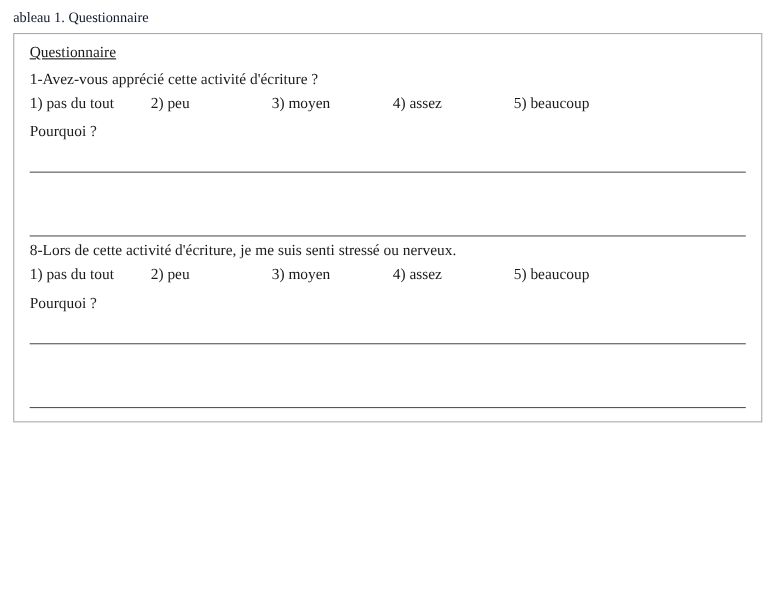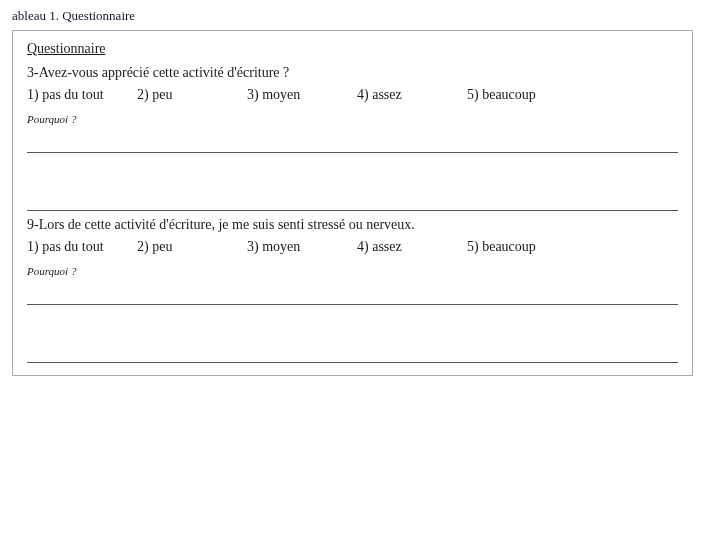--- a/index.html
+++ b/index.html
@@ -51,24 +51,23 @@
       gap: 0;
       margin-bottom: 10px;
       font-size: 14px;
     }
 
     .option-item {
       min-width: 110px;
     }
 
     .pourquoi-label {
-      font-size: 11px;
+      font-size: 14px;
       margin-bottom: 6px;
       margin-top: 4px;
-      font-style: italic;
     }
 
     .answer-line {
       border-bottom: 1px solid #555;
       width: 100%;
       height: 22px;
       margin-bottom: 6px;
     }
 
     .question-block-2 {
@@ -83,21 +82,21 @@
 </div>
 
 <div class="questionnaire-box">
 
   <div class="section-title">
     <span>Questionnaire</span>
   </div>
 
   <div class="question-block">
     <div class="question-text">
-      <span>3-Avez-vous apprécié cette activité d'écriture ?</span>
+      <span>1-Avez-vous apprécié cette activité d'écriture ?</span>
     </div>
     <div class="options-row">
       <span class="option-item">1) pas du tout</span>
       <span class="option-item">2) peu</span>
       <span class="option-item">3) moyen</span>
       <span class="option-item">4) assez</span>
       <span class="option-item">5) beaucoup</span>
     </div>
 
     <div class="pourquoi-label">
@@ -105,21 +104,21 @@
     </div>
     <div class="answer-line"></div>
 
     <div style="height: 30px;"></div>
 
     <div class="answer-line"></div>
   </div>
 
   <div class="question-block question-block-2">
     <div class="question-text">
-      <span>9-Lors de cette activité d'écriture, je me suis senti stressé ou nerveux.</span>
+      <span>8-Lors de cette activité d'écriture, je me suis senti stressé ou nerveux.</span>
     </div>
     <div class="options-row">
       <span class="option-item">1) pas du tout</span>
       <span class="option-item">2) peu</span>
       <span class="option-item">3) moyen</span>
       <span class="option-item">4) assez</span>
       <span class="option-item">5) beaucoup</span>
     </div>
 
     <div class="pourquoi-label">

